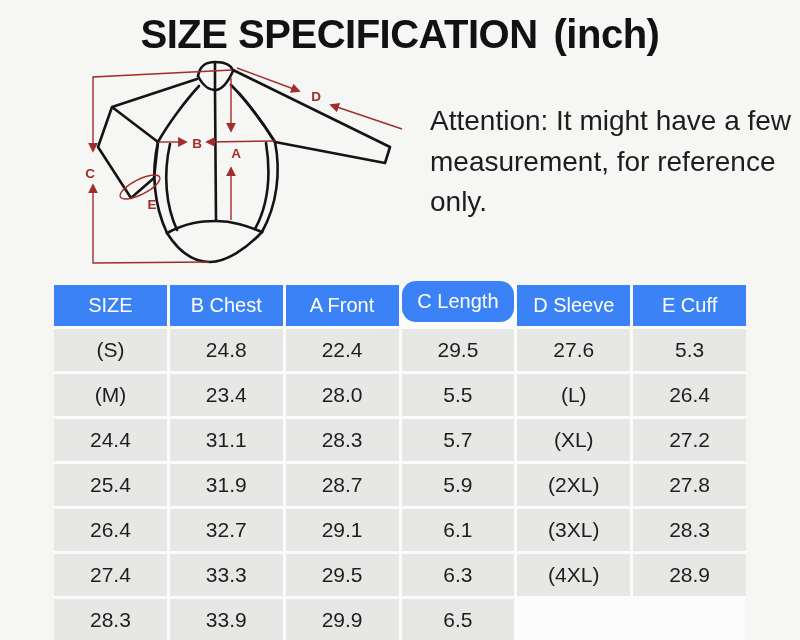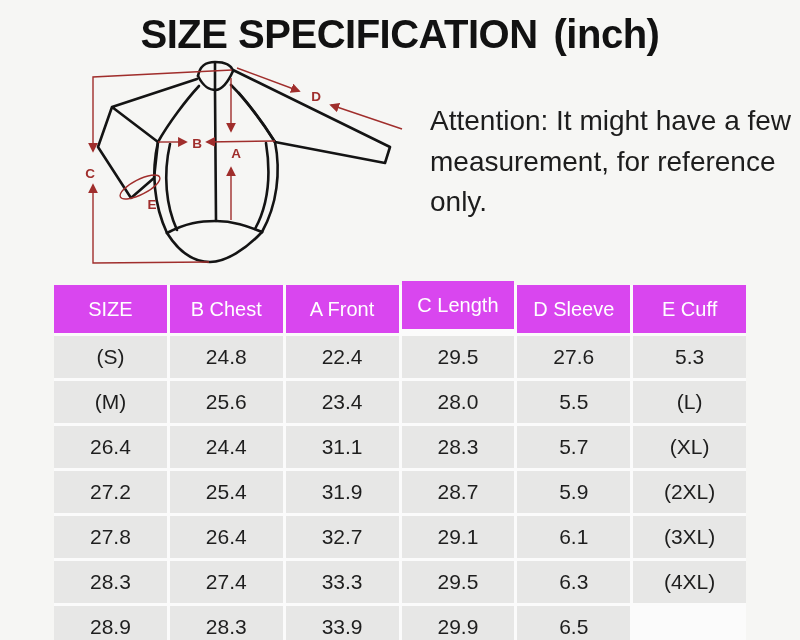--- a/index.html
+++ b/index.html
@@ -25,21 +25,21 @@
   .diagram text{
     font-family:"Liberation Sans", sans-serif;
     font-size:13.5px;font-weight:700;
   }
   .size-table{
     position:absolute;left:54px;top:285px;width:692px;
     display:grid;grid-template-columns:repeat(6,1fr);gap:3px;
     background:#fbfbfb;
   }
   .size-table .hcell{
-    background:#d946ef;color:#ffffff;height:48px;
+    background:#3b82f6;color:#ffffff;height:41px;
     display:flex;align-items:center;justify-content:center;
     font-size:20px;font-weight:400;
   }
   .size-table .cell{
     background:#e7e7e6;color:#1e1e1e;height:42px;
     display:flex;align-items:center;justify-content:center;
     font-size:21px;
   }
 </style>
 </head>
@@ -99,33 +99,32 @@
     <text x="316" y="101">D</text>
     <text x="152" y="209">E</text>
   </g>
 </svg>
 
 <div class="size-table">
 
   <div class="hcell">SIZE</div>
   <div class="hcell">B Chest</div>
   <div class="hcell">A Front</div>
-  <div class="hcell" style="position:relative;top:-4px;">C Length</div>
+  <div class="hcell" style="position:relative;top:-4px;border-radius:14px;">C Length</div>
   <div class="hcell">D Sleeve</div>
   <div class="hcell">E Cuff</div>
 
   <div class="cell">(S)</div>
   <div class="cell">24.8</div>
   <div class="cell">22.4</div>
   <div class="cell">29.5</div>
   <div class="cell">27.6</div>
   <div class="cell">5.3</div>
 
   <div class="cell">(M)</div>
-  <div class="cell">25.6</div>
   <div class="cell">23.4</div>
   <div class="cell">28.0</div>
   <div class="cell">5.5</div>
 
   <div class="cell">(L)</div>
   <div class="cell">26.4</div>
   <div class="cell">24.4</div>
   <div class="cell">31.1</div>
   <div class="cell">28.3</div>
   <div class="cell">5.7</div>

